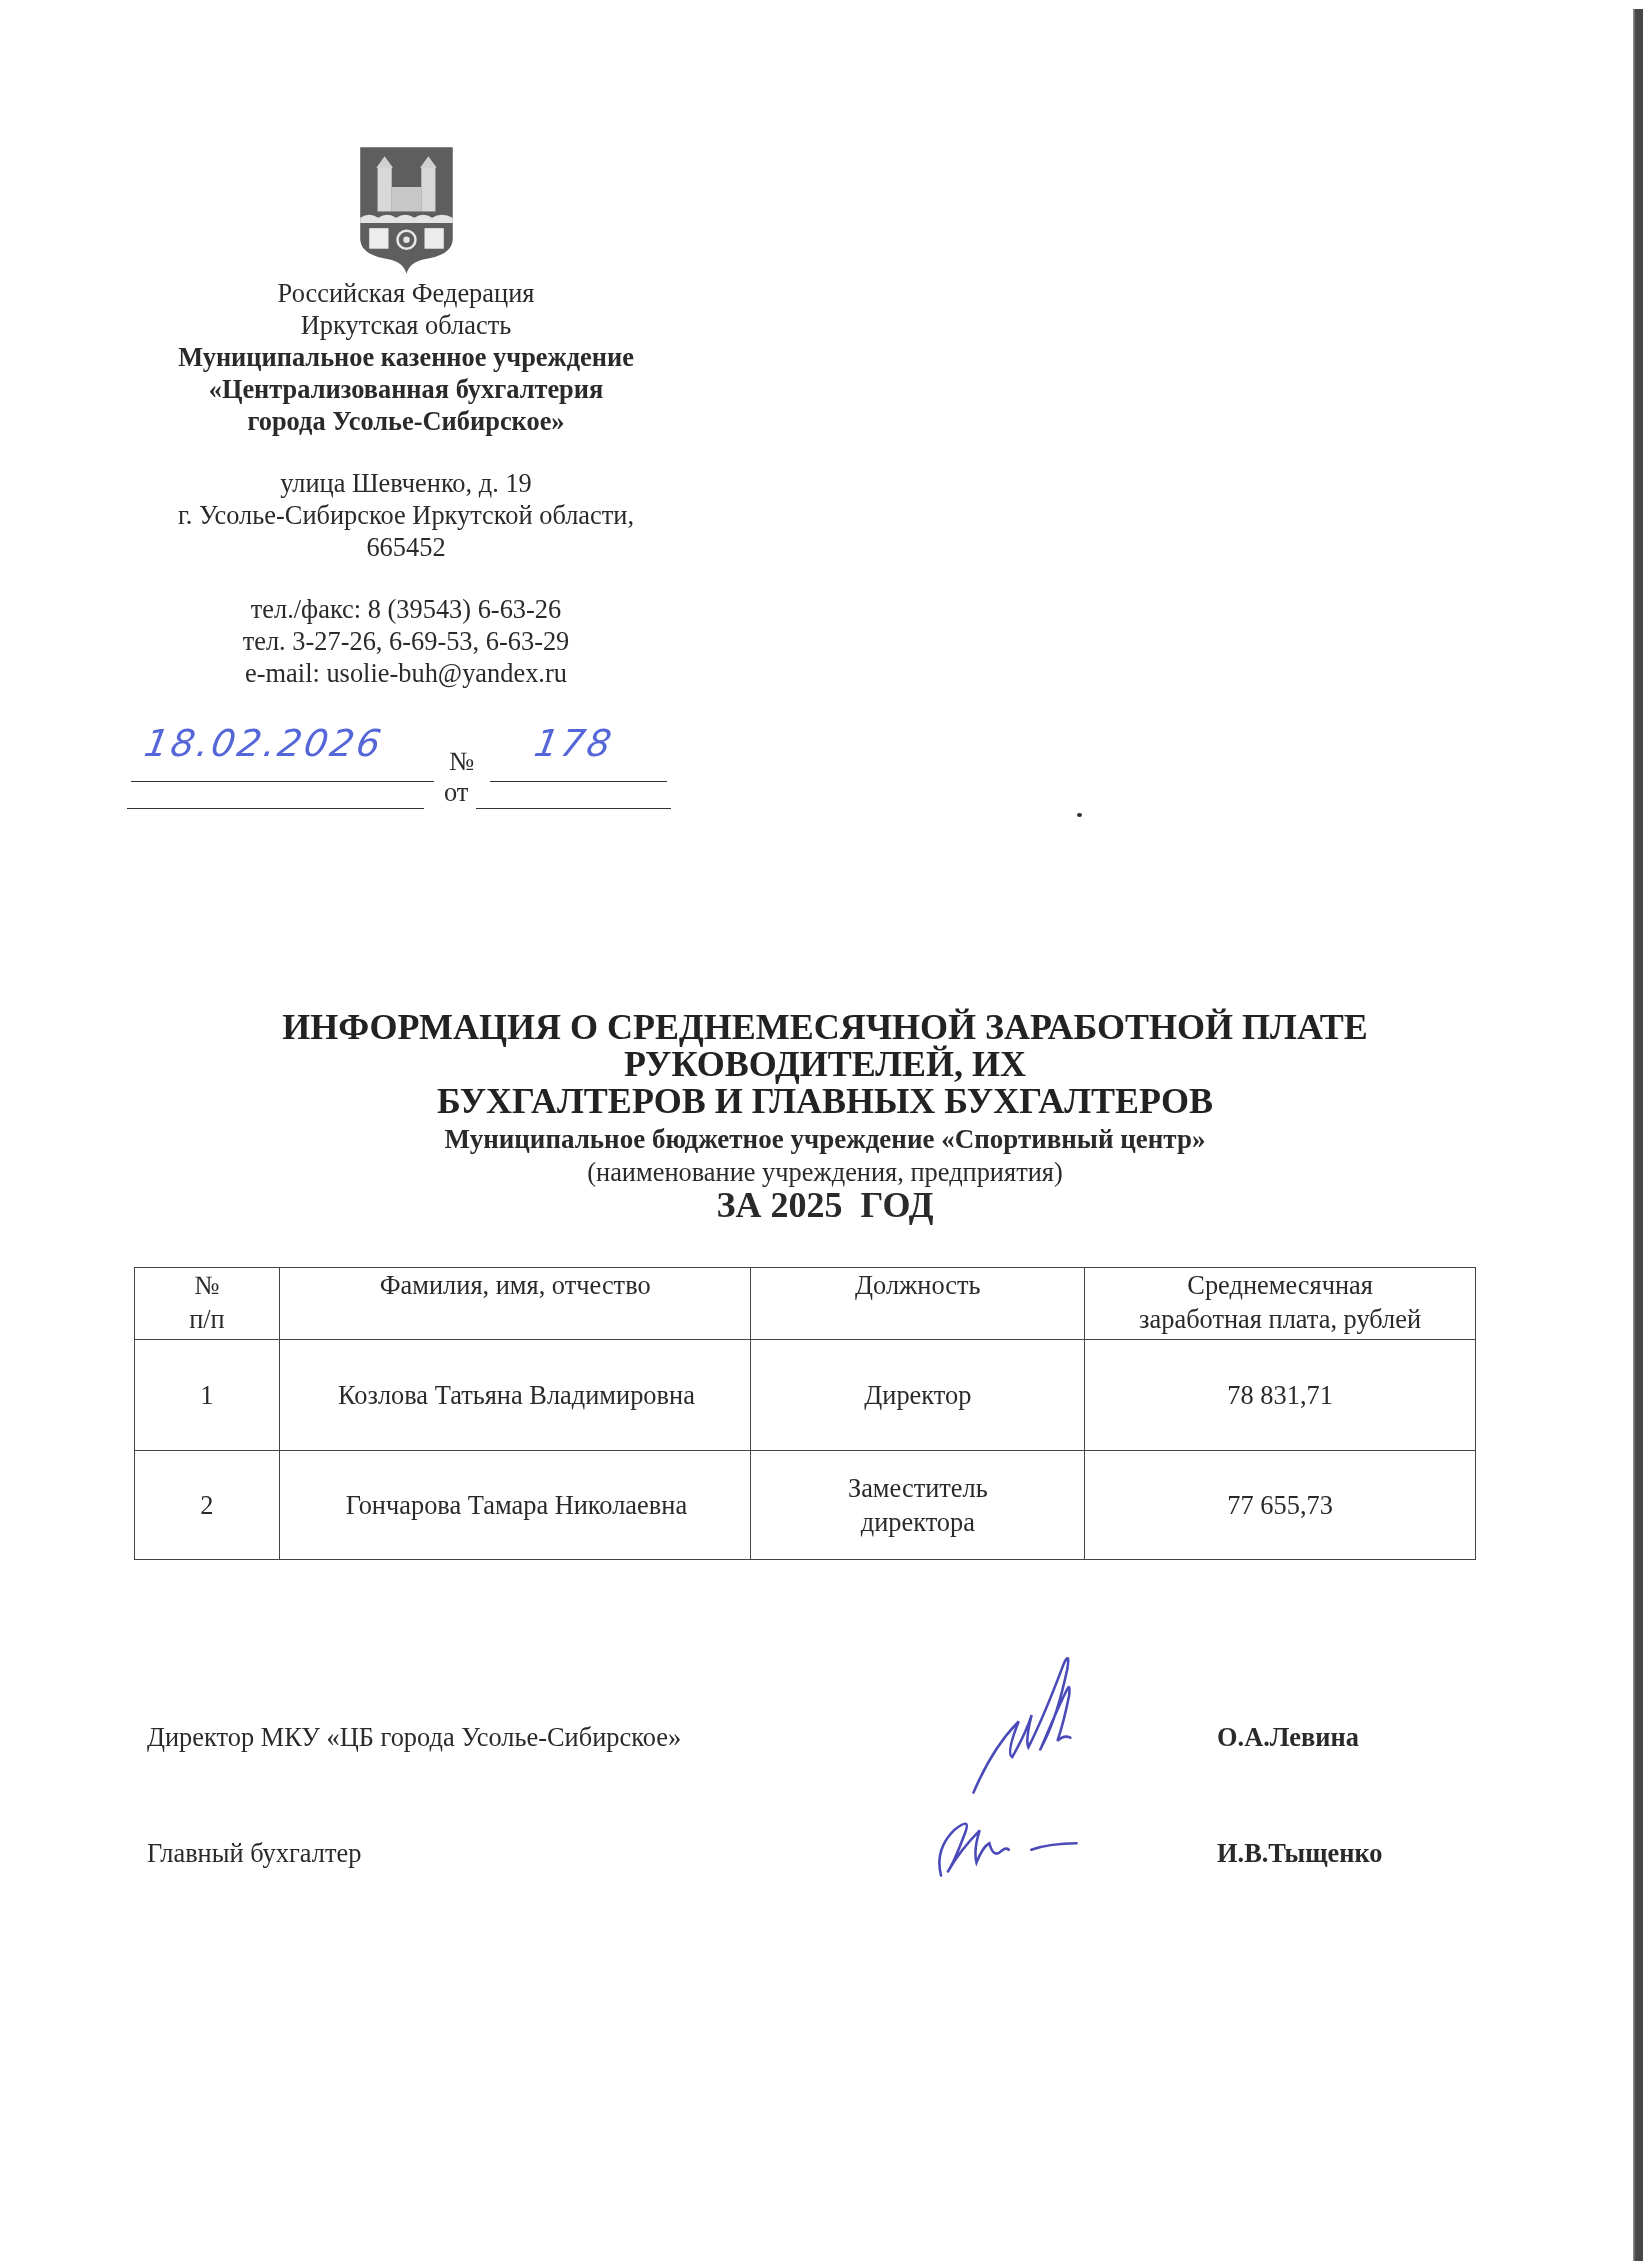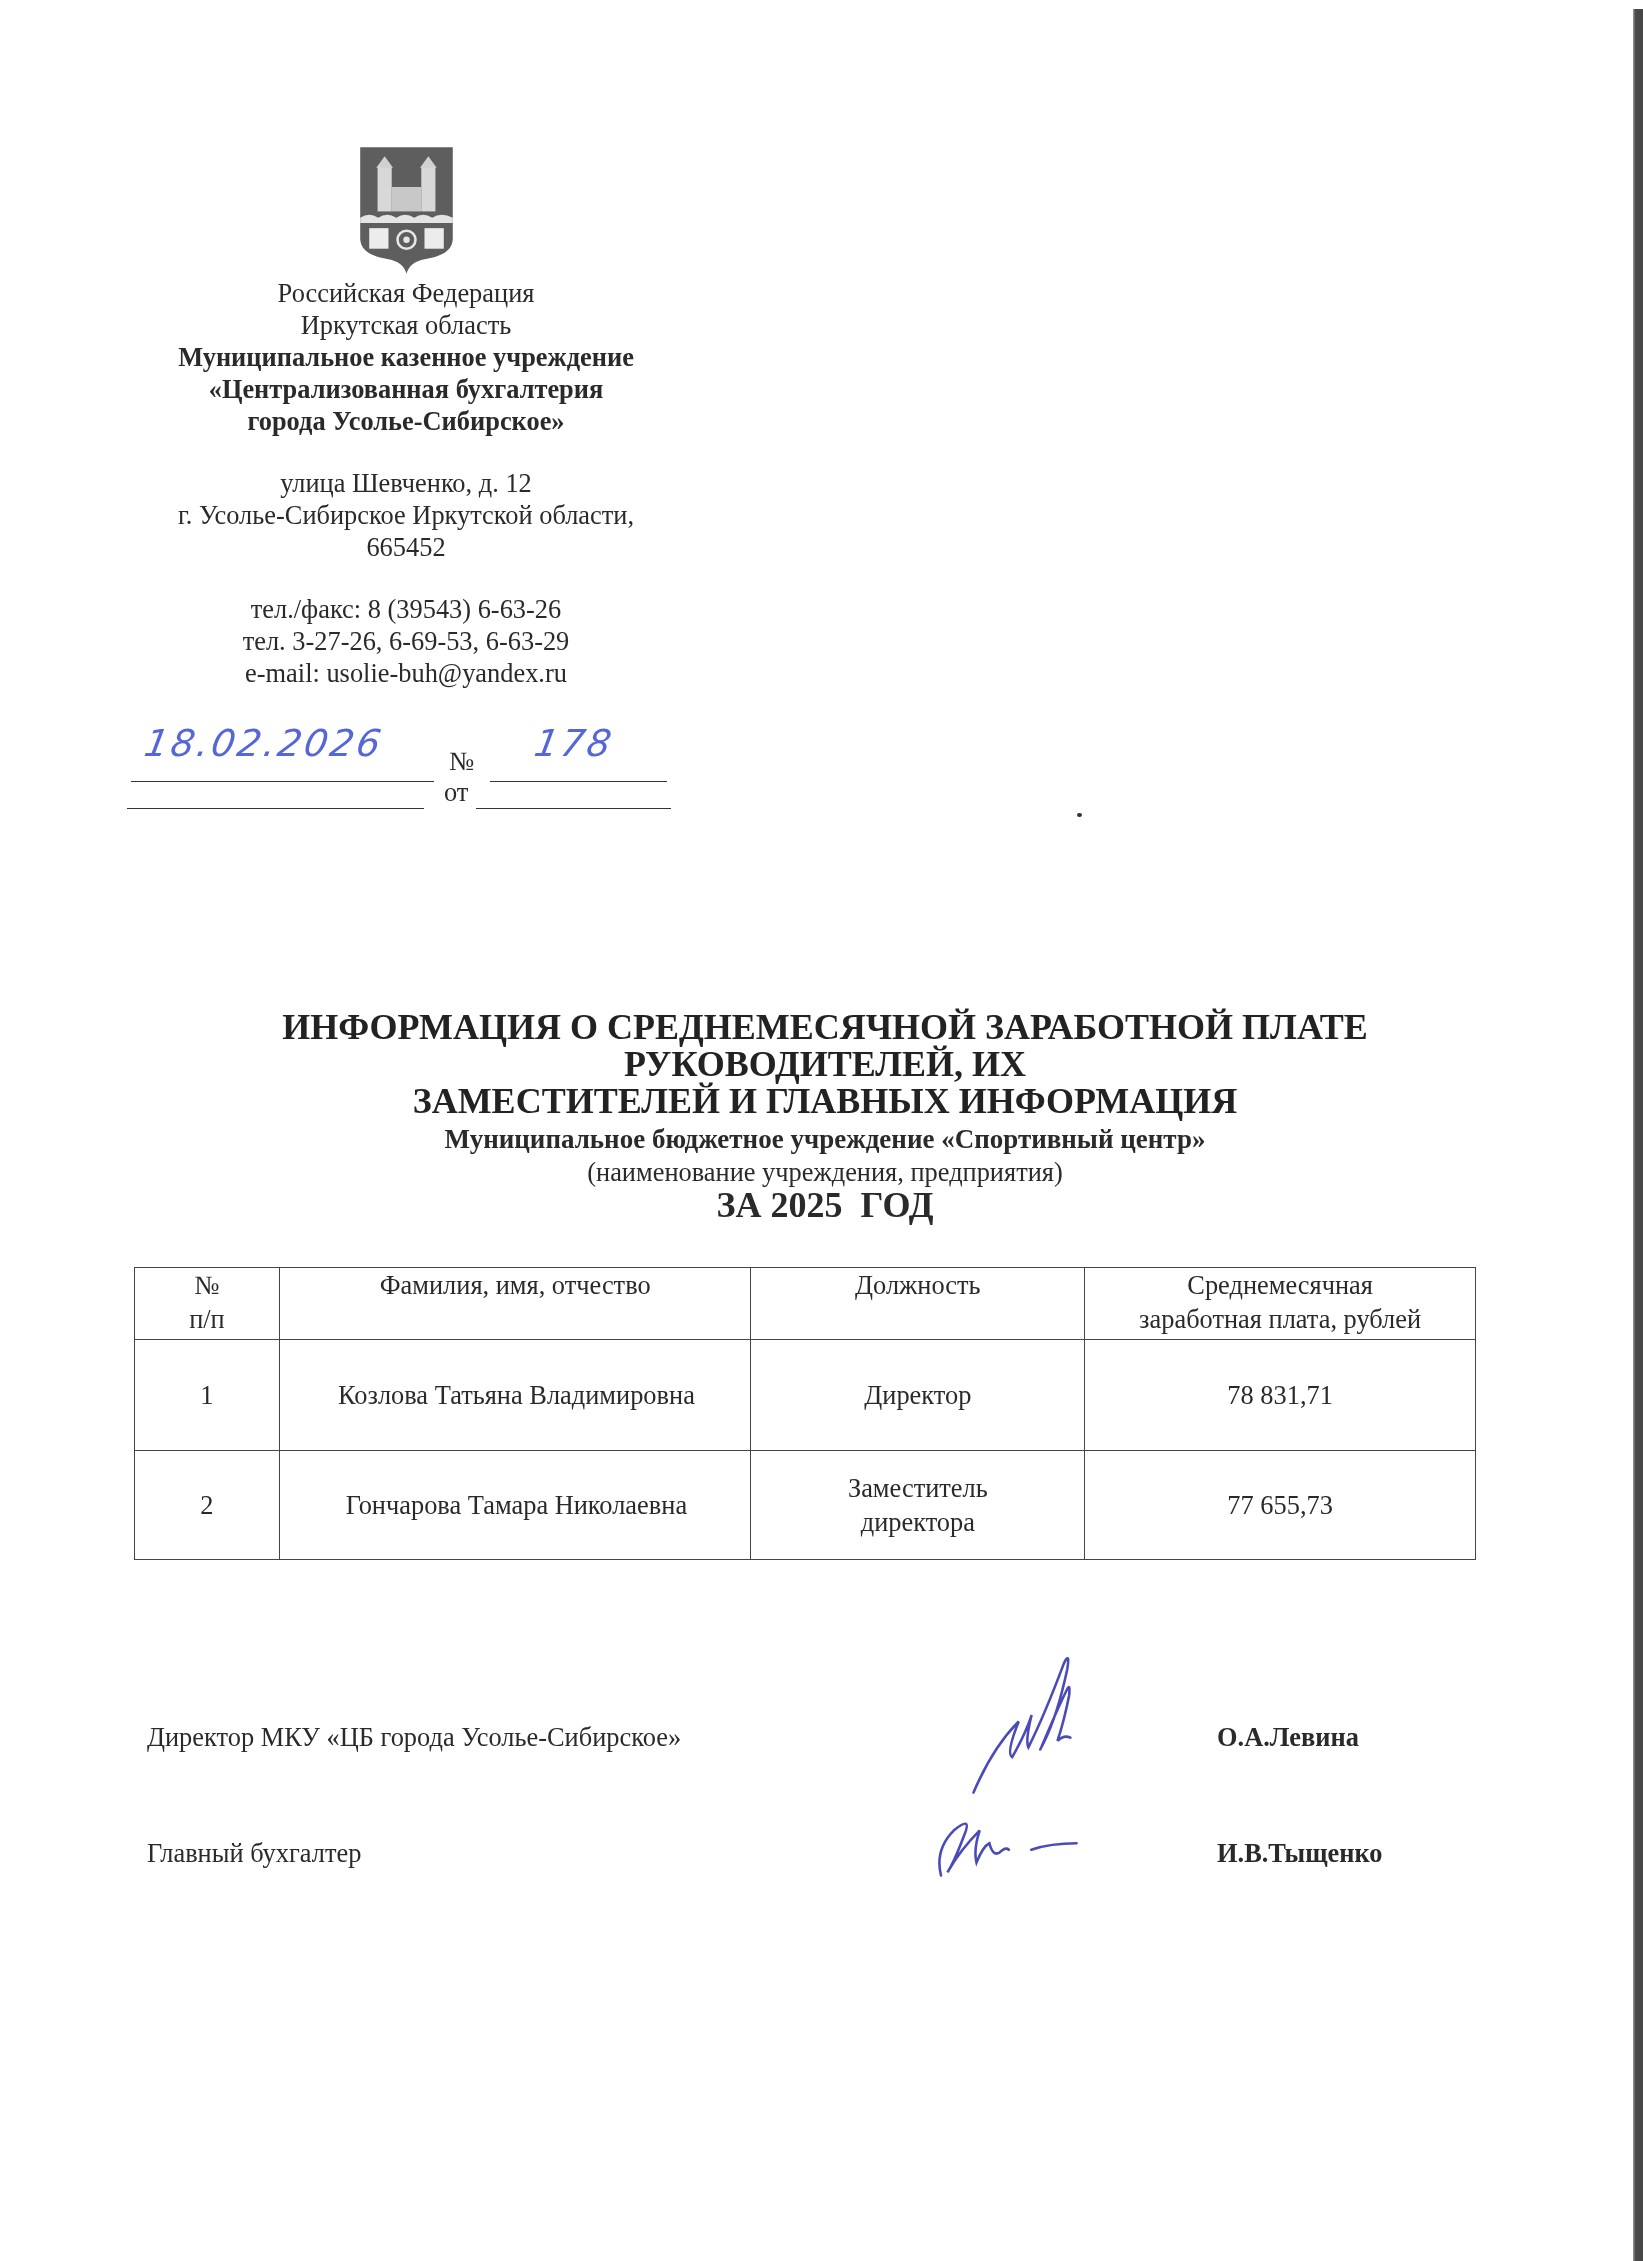--- a/index.html
+++ b/index.html
@@ -52,21 +52,21 @@
     <rect x="108" y="134" width="30" height="32" fill="#ececec"></rect>
     <circle cx="80" cy="152" r="14" fill="none" stroke="#e6e6e6" stroke-width="4"></circle>
     <circle cx="80" cy="152" r="5" fill="#e6e6e6"></circle>
   </svg>
   <p class="hl">Российская Федерация</p>
   <p class="hl">Иркутская область</p>
   <p class="hl hb">Муниципальное казенное учреждение</p>
   <p class="hl hb">«Централизованная бухгалтерия</p>
   <p class="hl hb">города Усолье-Сибирское»</p>
   <div class="gap"></div>
-  <p class="hl">улица Шевченко, д. 12</p>
+  <p class="hl">улица Шевченко, д. 19</p>
   <p class="hl">г. Усолье-Сибирское Иркутской области,</p>
   <p class="hl">665452</p>
   <div class="gap"></div>
   <p class="hl">тел./факс: 8 (39543) 6-63-26</p>
   <p class="hl">тел. 3-27-26, 6-69-53, 6-63-29</p>
   <p class="hl">e-mail: usolie-buh@yandex.ru</p>
 </div>
 
 <div>
   <span class="hw" style="left:145px; top:722px;">18.02.2026</span>
@@ -78,21 +78,21 @@
   <span class="hw" style="left:535px; top:722px;">178</span>
   <div class="uline" style="left:490px; top:781px; width:177px;"></div>
   <div class="uline" style="left:127px; top:808px; width:297px;"></div>
   <span class="lbl" style="left:444px; top:777px;">от</span>
   <div class="uline" style="left:476px; top:808px; width:195px;"></div>
 </div>
 <div class="speck"></div>
 
 <div class="title">
   <div>ИНФОРМАЦИЯ О СРЕДНЕМЕСЯЧНОЙ ЗАРАБОТНОЙ ПЛАТЕ РУКОВОДИТЕЛЕЙ, ИХ</div>
-  <div>ЗАМЕСТИТЕЛЕЙ И ГЛАВНЫХ ИНФОРМАЦИЯ</div>
+  <div>БУХГАЛТЕРОВ И ГЛАВНЫХ БУХГАЛТЕРОВ</div>
 </div>
 
 <div class="org">
   <div class="name">Муниципальное бюджетное учреждение «Спортивный центр»</div>
   <div class="sub">(наименование учреждения, предприятия)</div>
   <div class="year" style="white-space:pre;">ЗА 2025  ГОД</div>
 </div>
 
 <table class="t">
   <colgroup>

